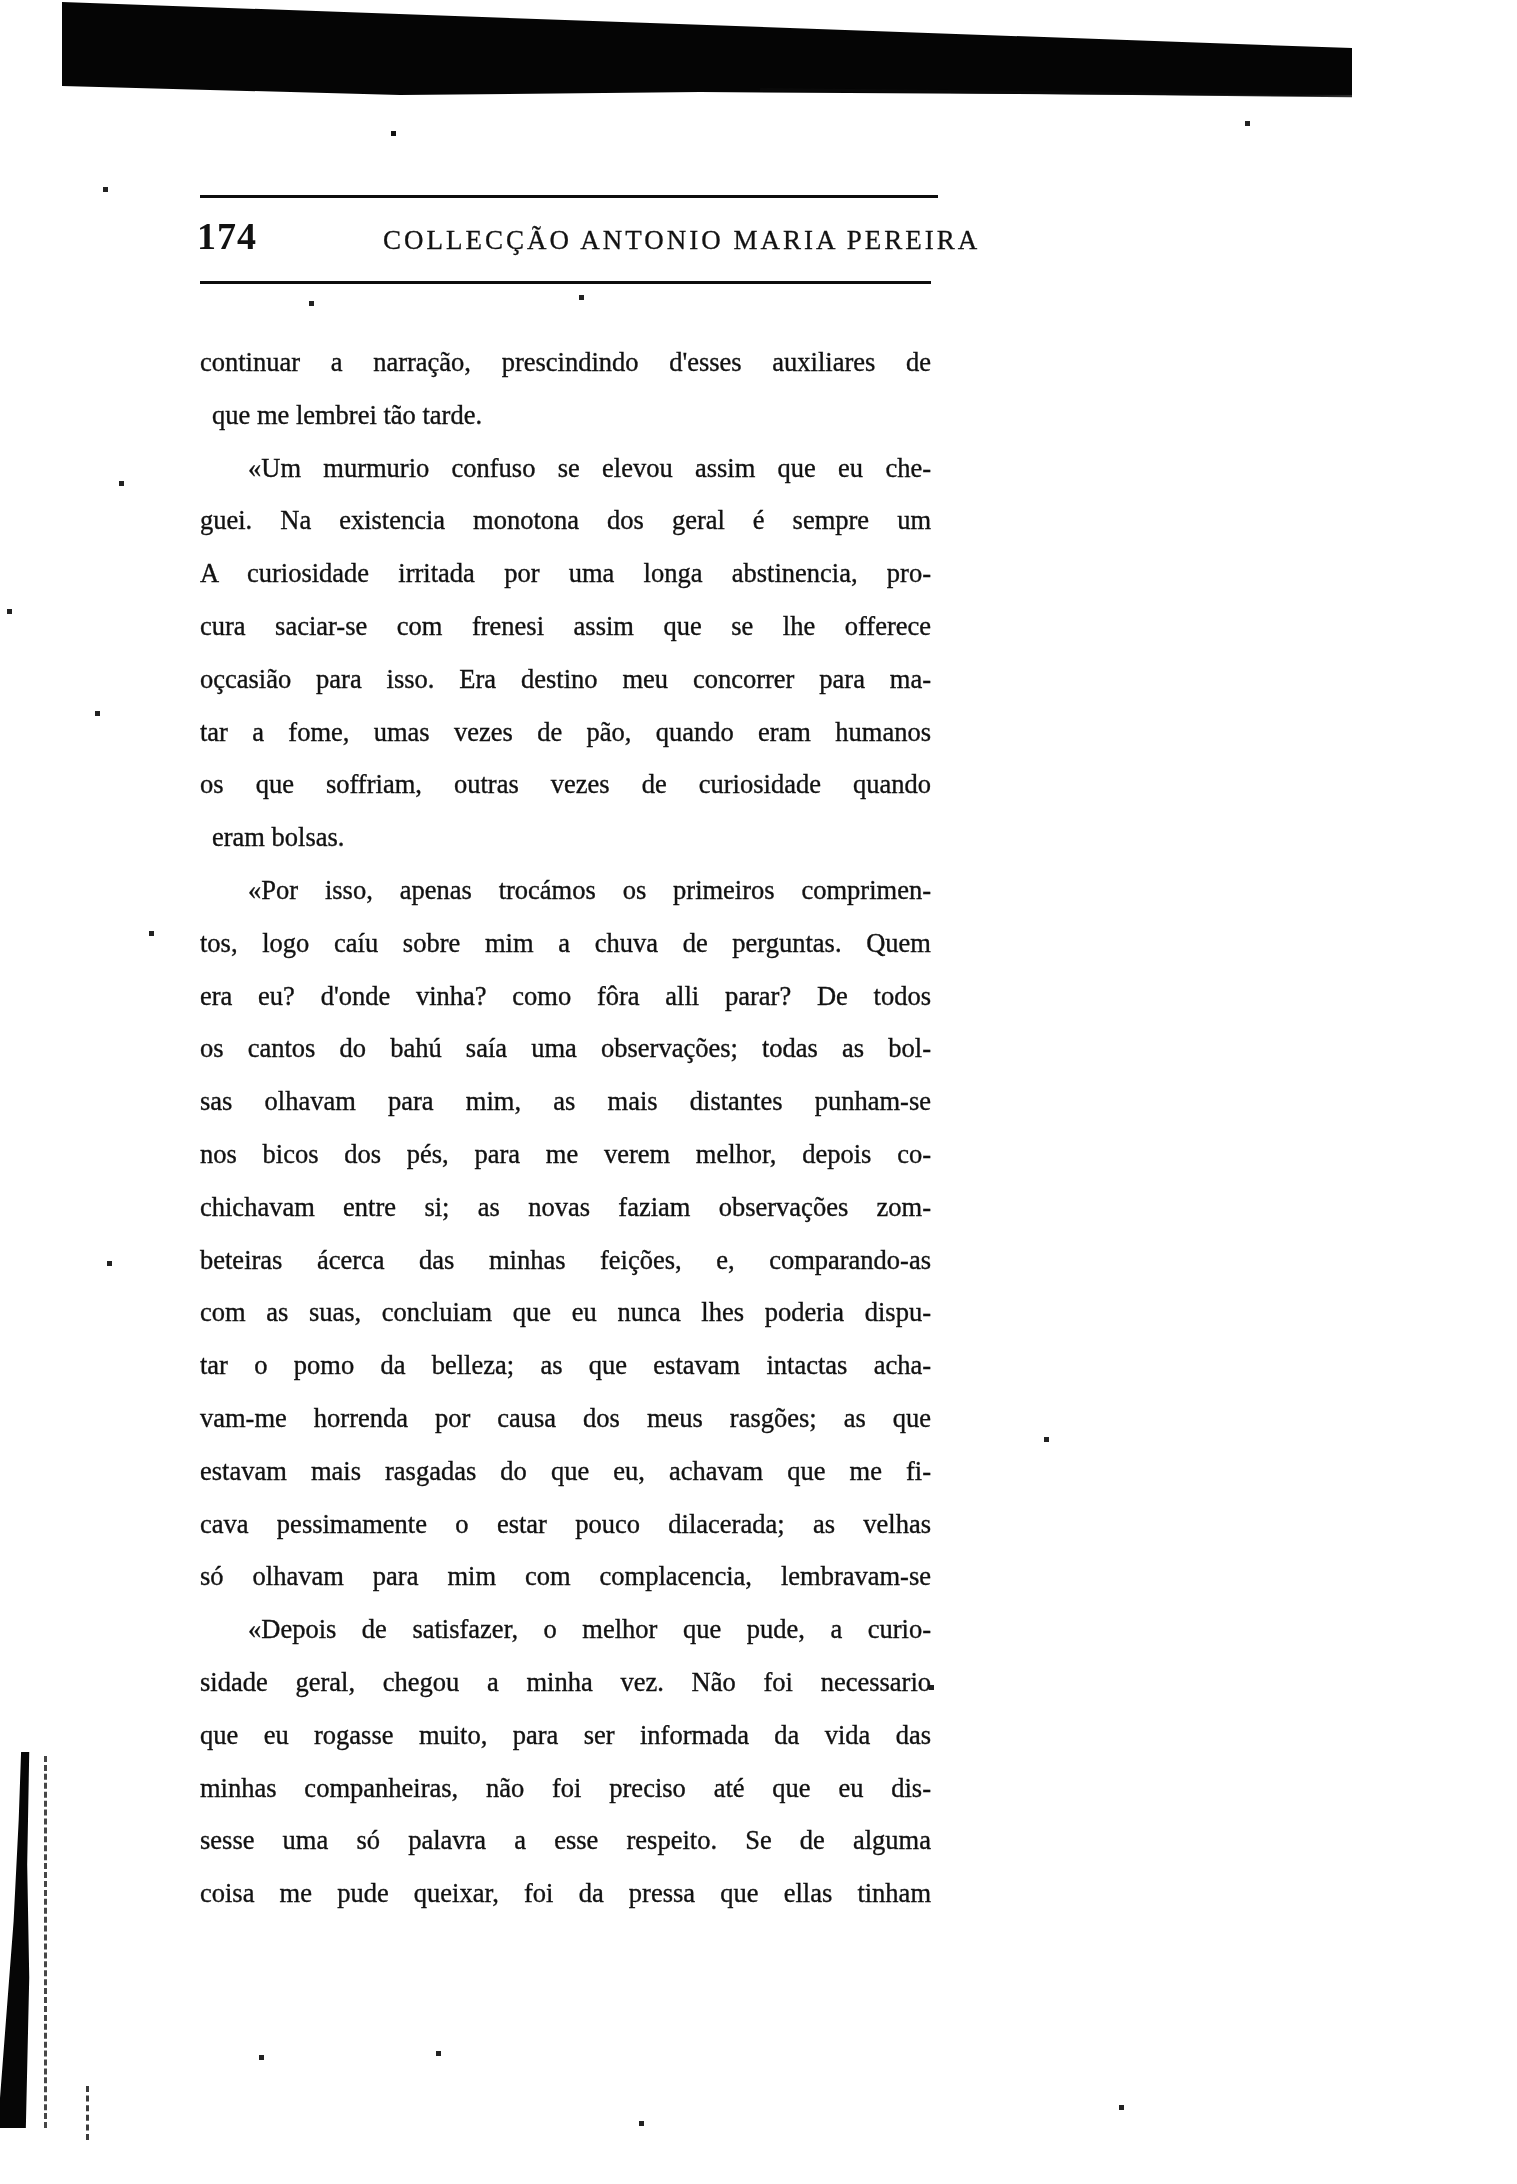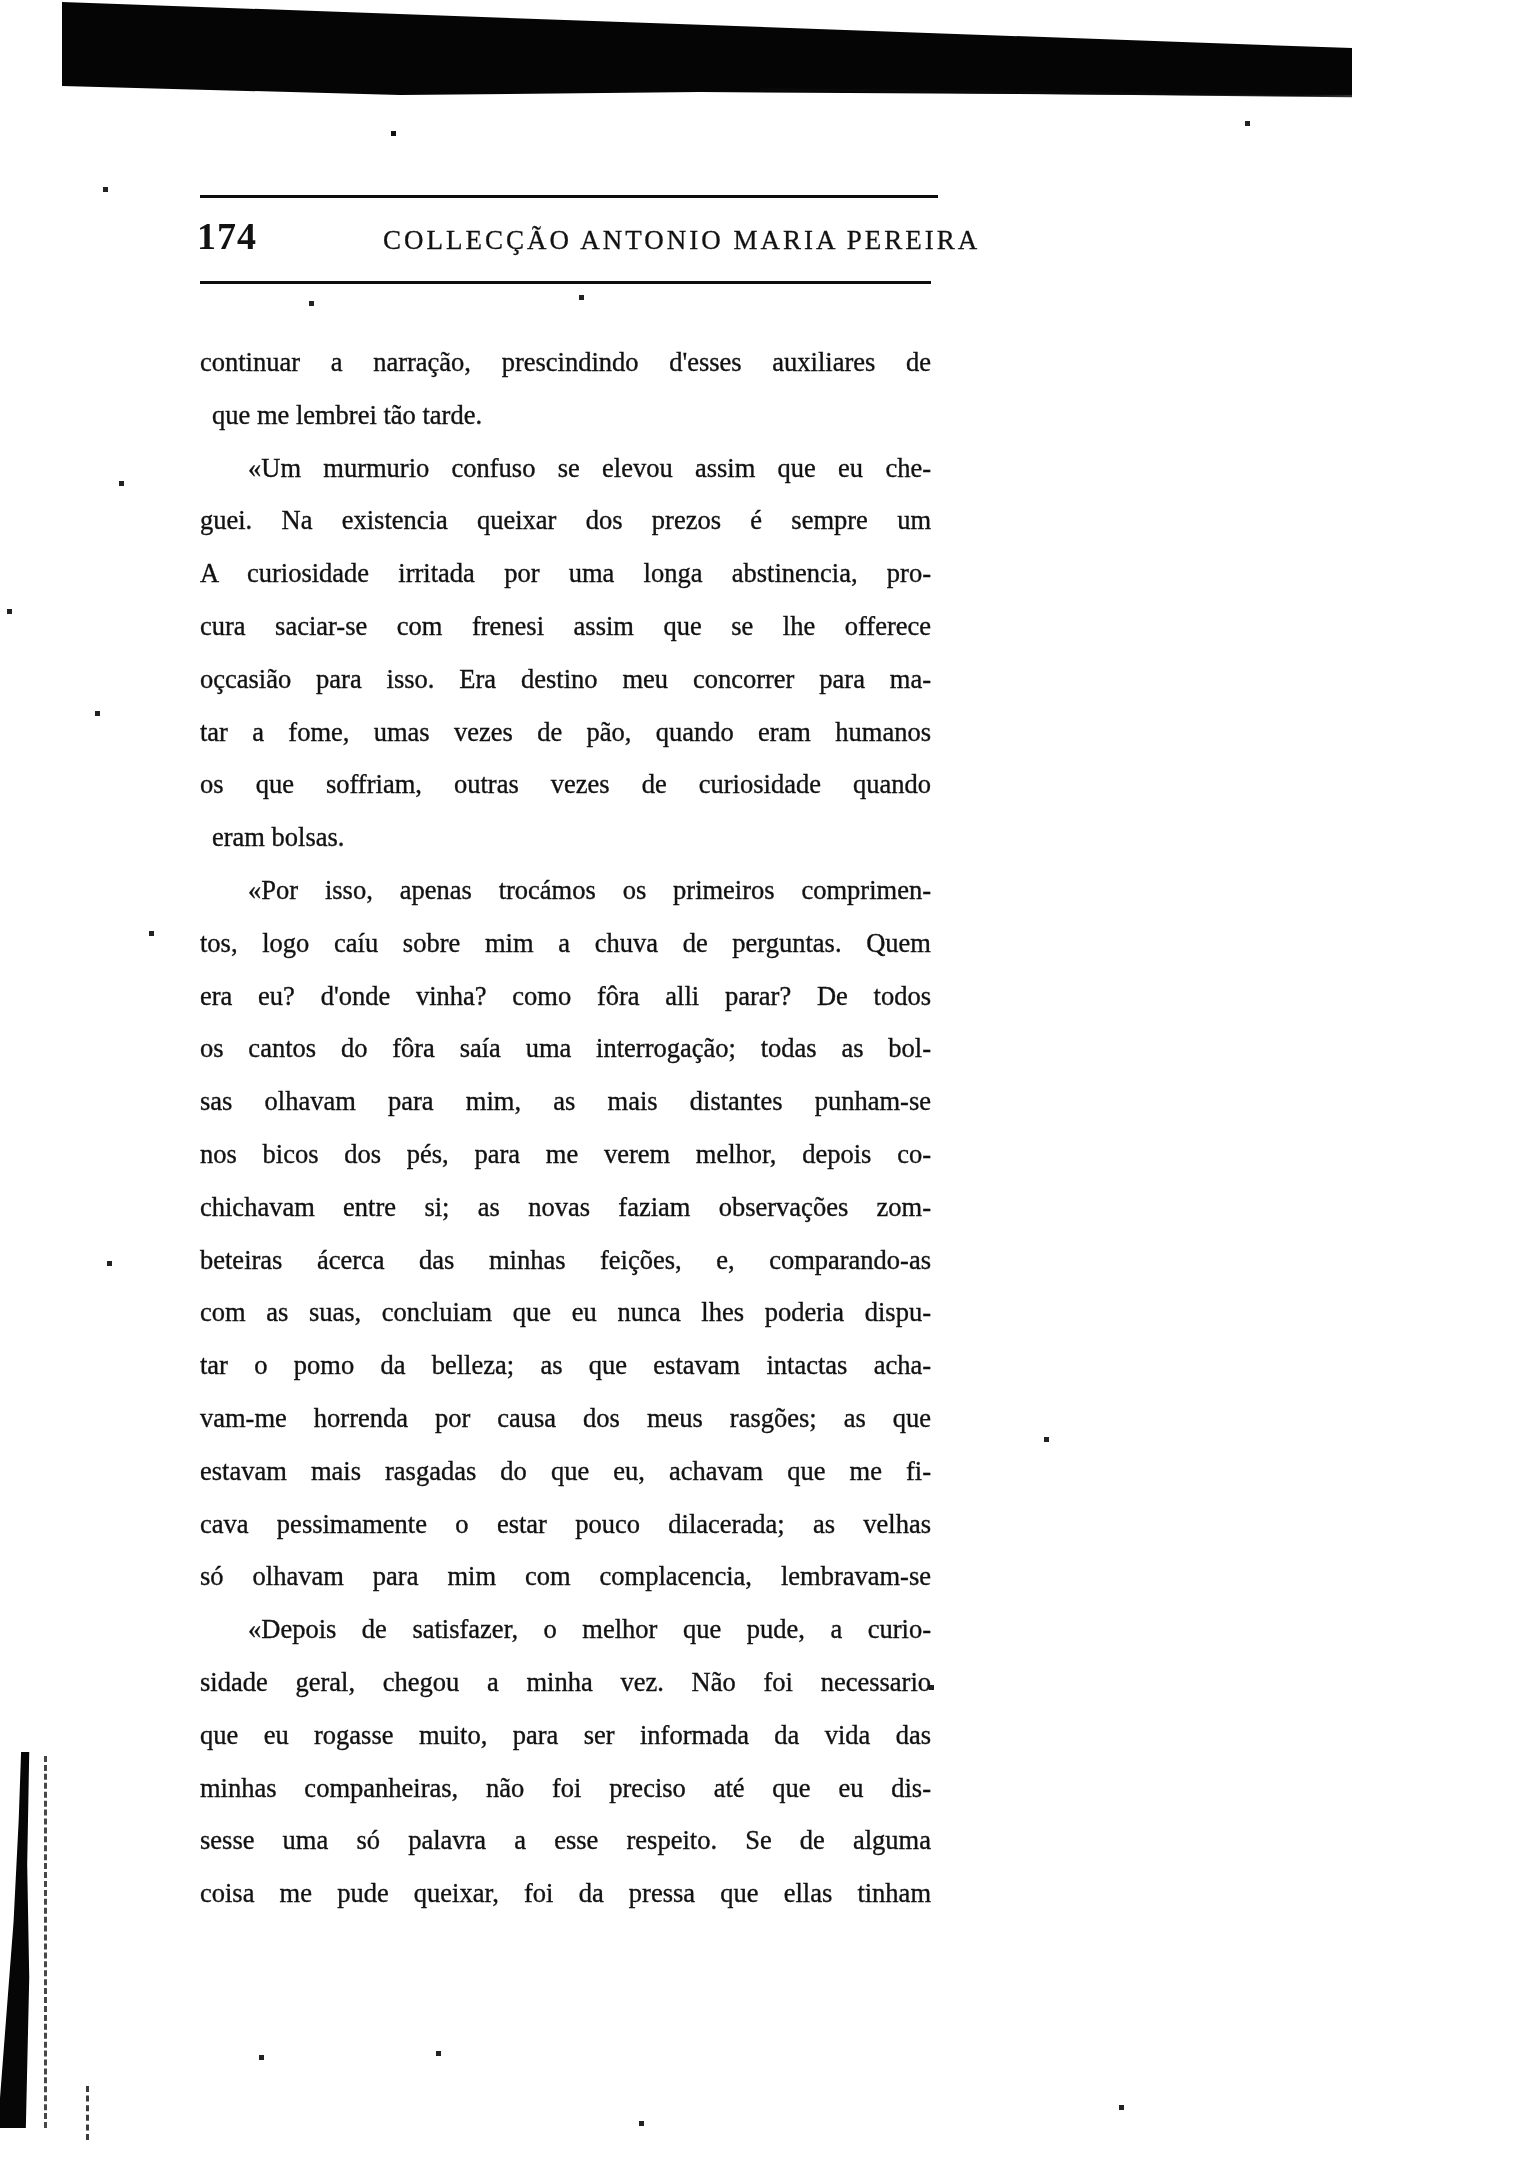--- a/index.html
+++ b/index.html
@@ -170,31 +170,31 @@
 
   <div class="rule rule-top"></div>
   <div class="page-number">174</div>
   <div class="running-title">COLLECÇÃO ANTONIO MARIA PEREIRA</div>
   <div class="rule rule-bottom"></div>
 
   <div class="body-text" id="body-text">
       <div class="text-line">continuar a narração, prescindindo d'esses auxiliares de</div>
       <div class="text-line para-end">que me lembrei tão tarde.</div>
       <div class="text-line indent">«Um murmurio confuso se elevou assim que eu che-</div>
-      <div class="text-line">guei. Na existencia queixar dos prezos é sempre um</div>
+      <div class="text-line">guei. Na existencia monotona dos geral é sempre um</div>
       <div class="text-line">A curiosidade irritada por uma longa abstinencia, pro-</div>
       <div class="text-line">cura saciar-se com frenesi assim que se lhe offerece</div>
       <div class="text-line">oçcasião para isso. Era destino meu concorrer para ma-</div>
       <div class="text-line">tar a fome, umas vezes de pão, quando eram humanos</div>
       <div class="text-line">os que soffriam, outras vezes de curiosidade quando</div>
       <div class="text-line para-end">eram bolsas.</div>
       <div class="text-line indent">«Por isso, apenas trocámos os primeiros comprimen-</div>
       <div class="text-line">tos, logo caíu sobre mim a chuva de perguntas. Quem</div>
       <div class="text-line">era eu? d'onde vinha? como fôra alli parar? De todos</div>
-      <div class="text-line">os cantos do fôra saía uma interrogação; todas as bol-</div>
+      <div class="text-line">os cantos do bahú saía uma observações; todas as bol-</div>
       <div class="text-line">sas olhavam para mim, as mais distantes punham-se</div>
       <div class="text-line">nos bicos dos pés, para me verem melhor, depois co-</div>
       <div class="text-line">chichavam entre si; as novas faziam observações zom-</div>
       <div class="text-line">beteiras ácerca das minhas feições, e, comparando-as</div>
       <div class="text-line">com as suas, concluiam que eu nunca lhes poderia dispu-</div>
       <div class="text-line">tar o pomo da belleza; as que estavam intactas acha-</div>
       <div class="text-line">vam-me horrenda por causa dos meus rasgões; as que</div>
       <div class="text-line">estavam mais rasgadas do que eu, achavam que me fi-</div>
       <div class="text-line">cava pessimamente o estar pouco dilacerada; as velhas</div>
       <div class="text-line">só olhavam para mim com complacencia, lembravam-se</div>

